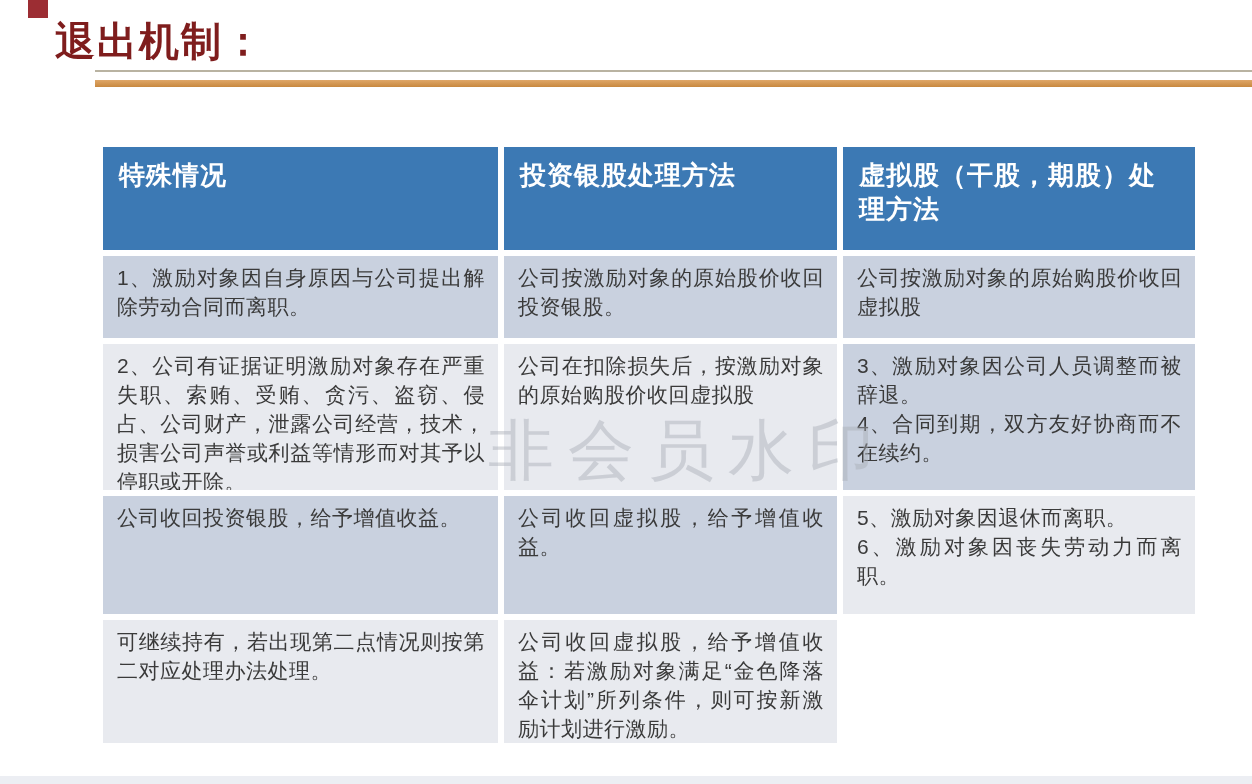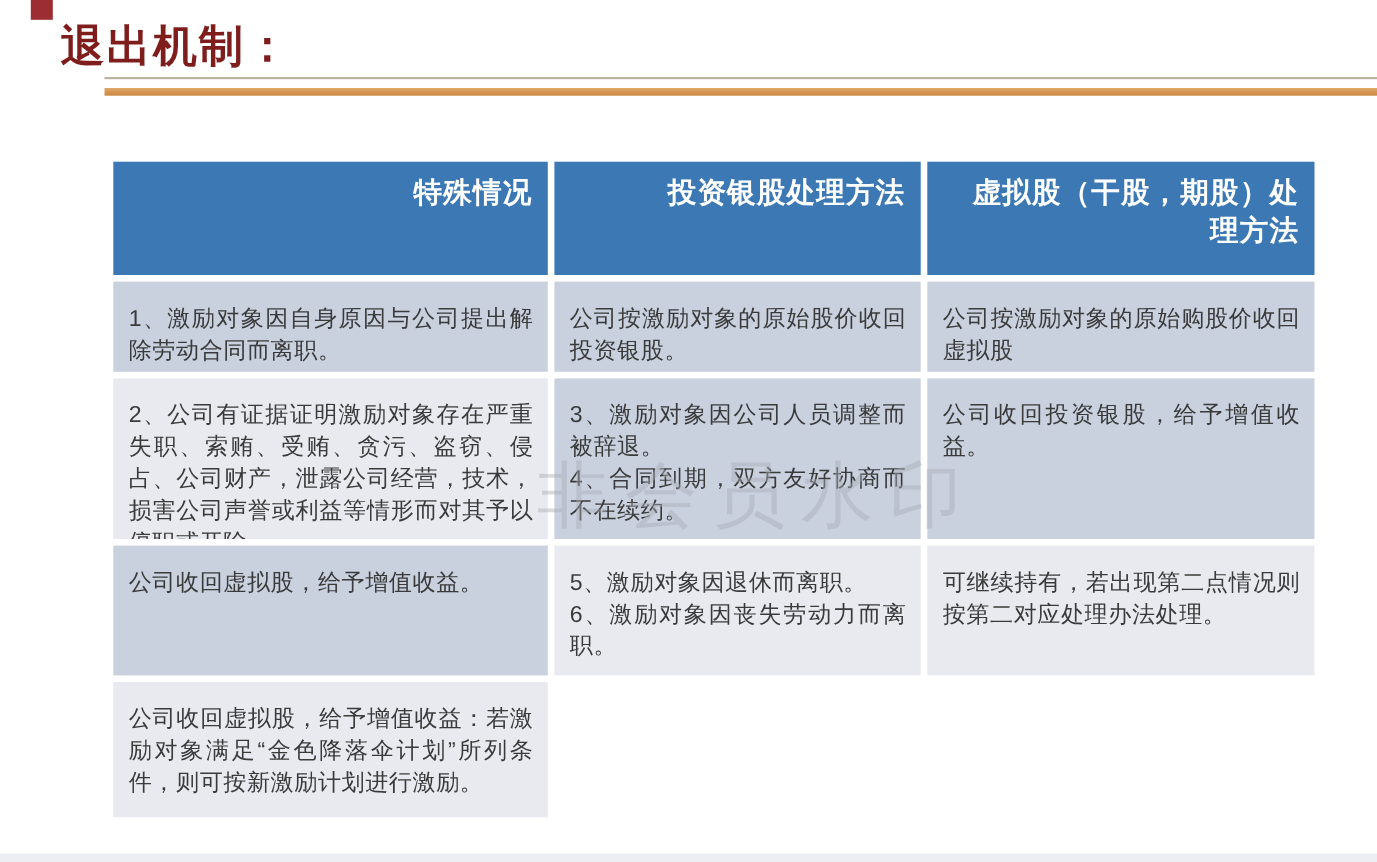--- a/index.html
+++ b/index.html
@@ -57,36 +57,35 @@
     top: 147px;
     display: grid;
     grid-template-columns: 395px 333px 352px;
     grid-template-rows: 103px 82px 146px 118px 123px;
     gap: 6px;
     background: #ffffff;
   }
   .cell {
     box-sizing: border-box;
     overflow: hidden;
-    text-align: right;
   }
   .th {
     background: #3c79b4;
     color: #ffffff;
     font-weight: bold;
     font-size: 26px;
     line-height: 1.3;
     padding: 12px 14px 0 16px;
     letter-spacing: 1px;
   }
   .td {
     color: #3a3a3a;
     font-size: 21px;
     line-height: 1.38;
-    padding: 20px 13px 0 14px;
+    padding: 8px 13px 0 14px;
     text-align: justify;
     white-space: pre-line;
     letter-spacing: 0.5px;
   }
   .row-dark  { background: #c9d1df; }
   .row-light { background: #e8eaef; }
   
   .watermark {
     position: absolute;
     left: 488px;
@@ -124,20 +123,21 @@
 
     <div class="cell th">特殊情况</div>
     <div class="cell th">投资银股处理方法</div>
     <div class="cell th">虚拟股（干股，期股）处理方法</div>
 
     <div class="cell td row-dark">1、激励对象因自身原因与公司提出解除劳动合同而离职。</div>
     <div class="cell td row-dark">公司按激励对象的原始股价收回投资银股。</div>
     <div class="cell td row-dark">公司按激励对象的原始购股价收回虚拟股</div>
 
     <div class="cell td row-light">2、公司有证据证明激励对象存在严重失职、索贿、受贿、贪污、盗窃、侵占、公司财产，泄露公司经营，技术，损害公司声誉或利益等情形而对其予以停职或开除。</div>
+    <div class="cell td row-light">公司在扣除损失后，按激励对象的原始购股价收回虚拟股</div>
 
     <div class="cell td row-dark">3、激励对象因公司人员调整而被辞退。
 4、合同到期，双方友好协商而不在续约。</div>
     <div class="cell td row-dark">公司收回投资银股，给予增值收益。</div>
     <div class="cell td row-dark">公司收回虚拟股，给予增值收益。</div>
 
     <div class="cell td row-light">5、激励对象因退休而离职。
 6、激励对象因丧失劳动力而离职。</div>
     <div class="cell td row-light">可继续持有，若出现第二点情况则按第二对应处理办法处理。</div>
     <div class="cell td row-light">公司收回虚拟股，给予增值收益：若激励对象满足“金色降落伞计划”所列条件，则可按新激励计划进行激励。</div>

